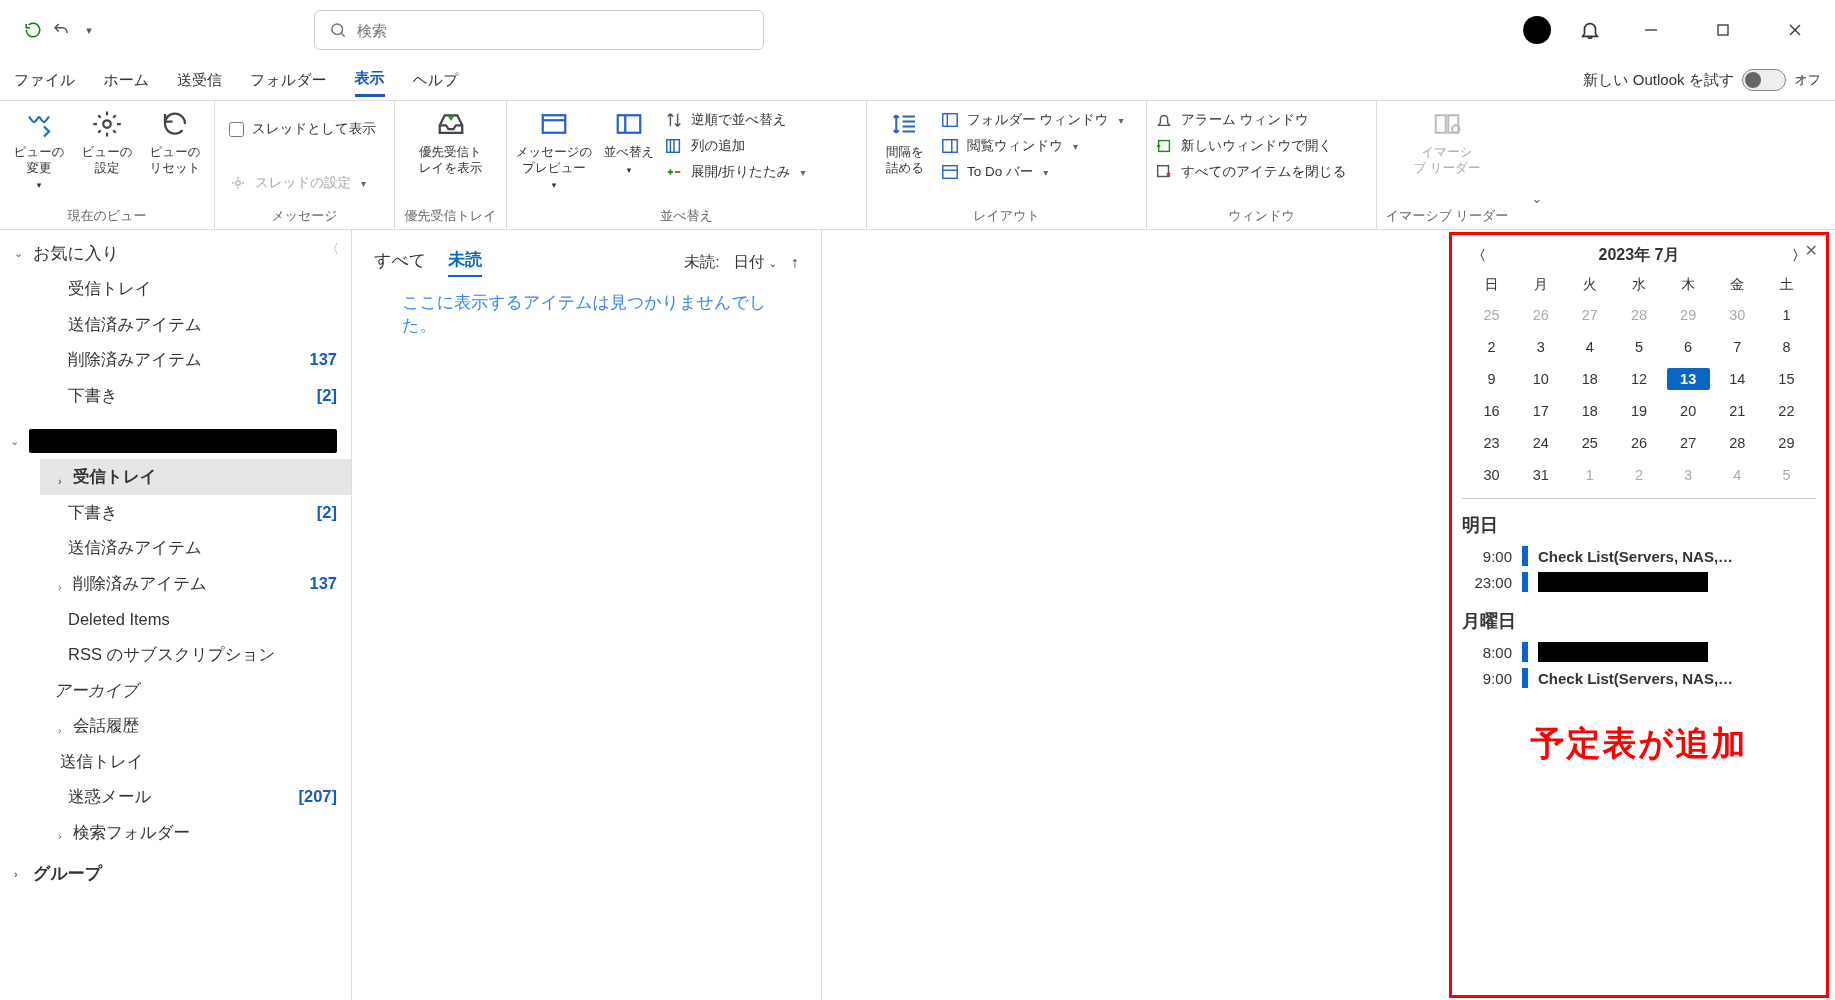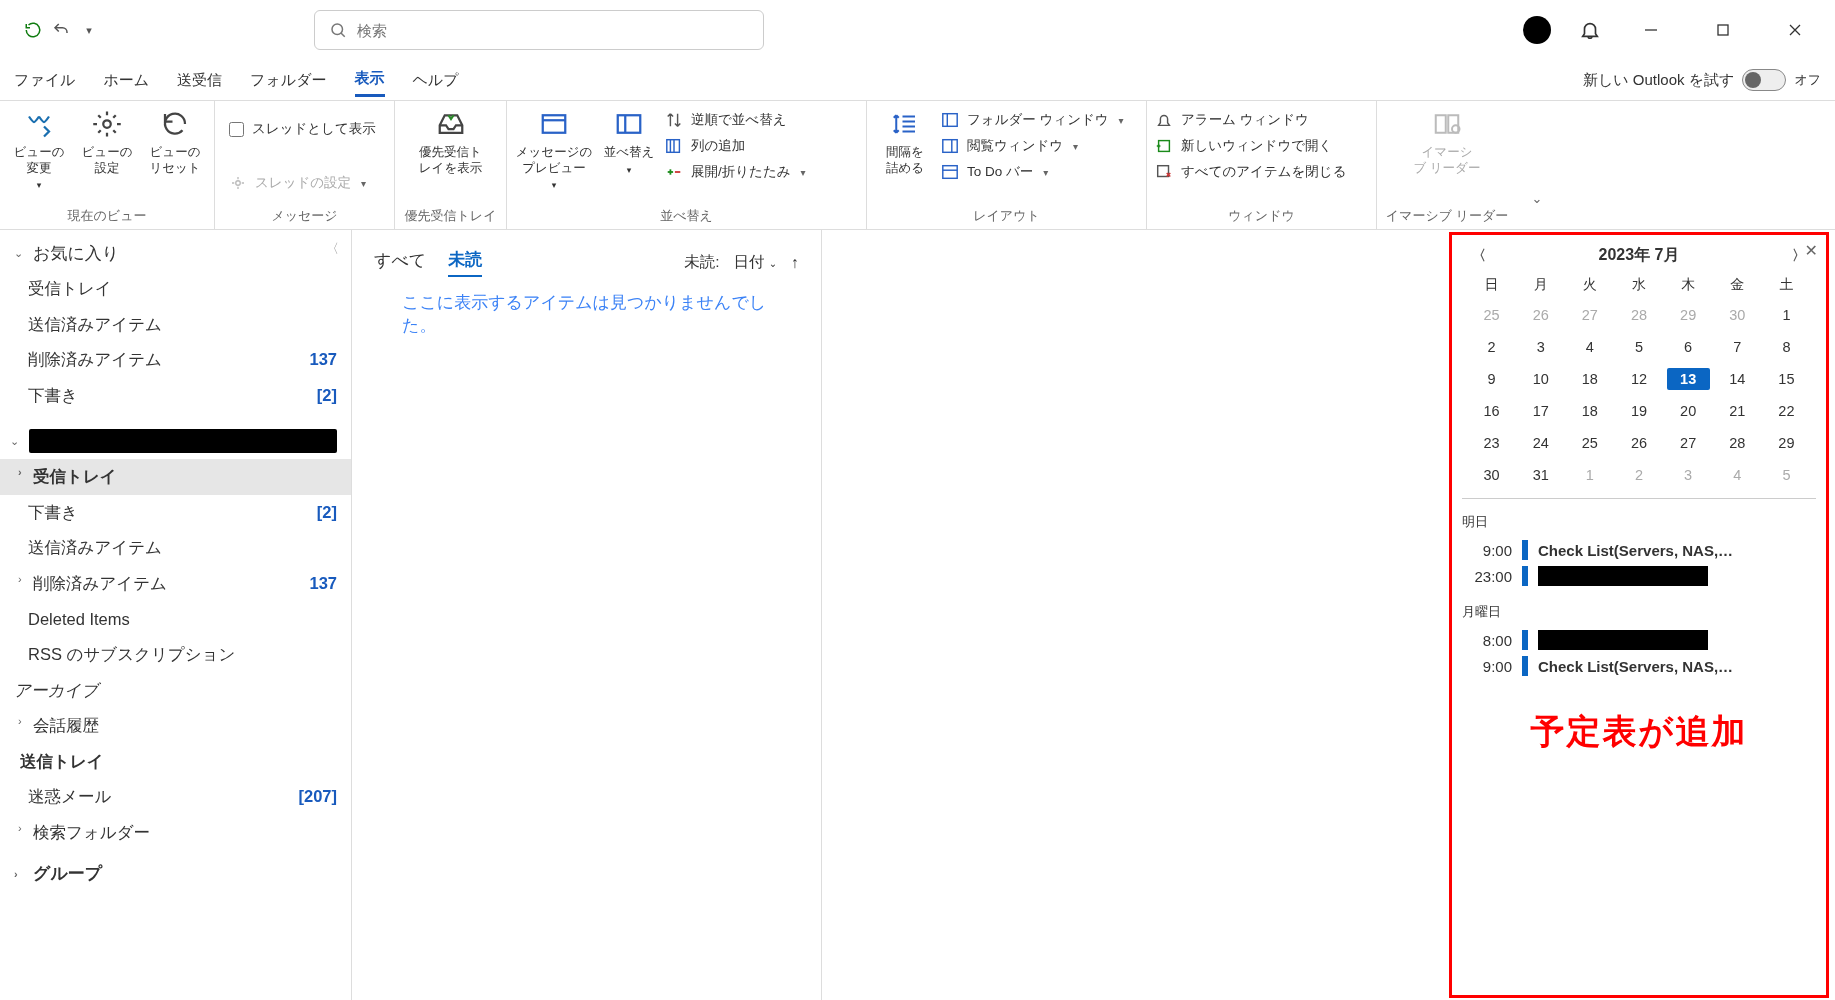--- a/index.html
+++ b/index.html
@@ -62,21 +62,21 @@
 
   
   .main { flex:1; display:flex; min-height:0; }
   .nav {
     width:352px; border-right:1px solid #ddd; padding:6px 0; position:relative;
     overflow:hidden;
   }
   .nav-collapse { position:absolute; top:10px; right:12px; color:#999; cursor:pointer;}
   .nav-section-hdr { display:flex; align-items:center; gap:4px; padding:6px 14px; font-size:17px; font-weight:400;}
   .nav-section-hdr.bold{ font-weight:700;}
-  .nav-item { display:flex; align-items:flex-start; justify-content:space-between; padding:5px 14px 5px 28px; font-size:16.5px; cursor:pointer; line-height:1.55;}
+  .nav-item { display:flex; align-items:flex-end; justify-content:space-between; padding:5px 14px 5px 28px; font-size:16.5px; cursor:pointer; line-height:1.55;margin-left:40px;}
   .nav-item .count { color:#185abd; font-weight:600;}
   .nav-item.selected { background:#e6e6e6; font-weight:700;}
   .redacted-bar { background:#000; height:22px; margin:4px 18px 4px 28px; border-radius:2px;}
   .nav .exp{ font-size:11px; color:#666; margin-right:3px; display:inline-block; width:12px;}
 
   .list {
     width:470px; border-right:1px solid #ddd; padding:18px 22px;
   }
   .list-tabs { display:flex; gap:22px; align-items:center; font-size:17px; }
   .list-tab { cursor:pointer; color:#333; padding-bottom:4px;}
@@ -92,21 +92,21 @@
   }
   .todo-close{ position:absolute; top:6px; right:8px; color:#666; cursor:pointer; font-size:16px;}
   .cal-head { display:flex; align-items:center; justify-content:space-between; padding:4px 10px; font-size:16px; font-weight:600;}
   .cal-nav { color:#555; cursor:pointer; font-size:14px;}
   .cal-grid{ display:grid; grid-template-columns:repeat(7,1fr); text-align:center; row-gap:10px; column-gap:6px; padding:6px 8px 12px; border-bottom:1px solid #ccc;}
   .cal-dow{ font-size:14px; }
   .cal-day{ font-size:14.5px; padding:3px 0; cursor:pointer; border-radius:2px;}
   .cal-day.other{ color:#aaa;}
   .cal-day.today{ background:#0b66c3; color:#fff; font-weight:700;}
   .agenda-sec{ margin-top:14px; }
-  .agenda-title{ font-weight:400; font-size:13px; margin-bottom:6px;}
+  .agenda-title{ font-weight:700; font-size:18px; margin-bottom:6px;}
   .agenda-row{ display:flex; align-items:center; gap:10px; font-size:15px; padding:3px 0;}
   .agenda-row .t{ width:50px; text-align:right; color:#333;}
   .agenda-row .bar{ width:6px; height:20px; background:#0b66c3;}
   .agenda-row .sub{ font-weight:700; white-space:nowrap; overflow:hidden; text-overflow:ellipsis; max-width:240px;}
   .agenda-row .red{ background:#000; width:170px; height:20px;}
   .annot{ color:#ff0000; font-weight:800; font-size:34px; text-align:center; margin-top:30px; letter-spacing:2px;}
 
   svg{ display:block; }
 </style>
 </head>
@@ -439,21 +439,21 @@
         <div class="nav-item" style="padding-left: 28px;">
           <span style="flex:1">RSS のサブスクリプション</span>
         </div>
         <div class="nav-item" style="padding-left: 14px; font-style: italic;">
           <span style="flex:1">アーカイブ</span>
         </div>
         <div class="nav-item" style="padding-left: 18px;">
           <span class="exp">›</span>
           <span style="flex:1">会話履歴</span>
         </div>
-        <div class="nav-item" style="padding-left: 20px; font-weight: bold;">
+        <div class="nav-item" style="padding-left: 20px;">
           <span style="flex:1">送信トレイ</span>
         </div>
         <div class="nav-item" style="padding-left: 28px;">
           <span style="flex:1">迷惑メール</span>
           <span class="count">[207]</span>
         </div>
         <div class="nav-item" style="padding-left: 18px;">
           <span class="exp">›</span>
           <span style="flex:1">検索フォルダー</span>
         </div>

